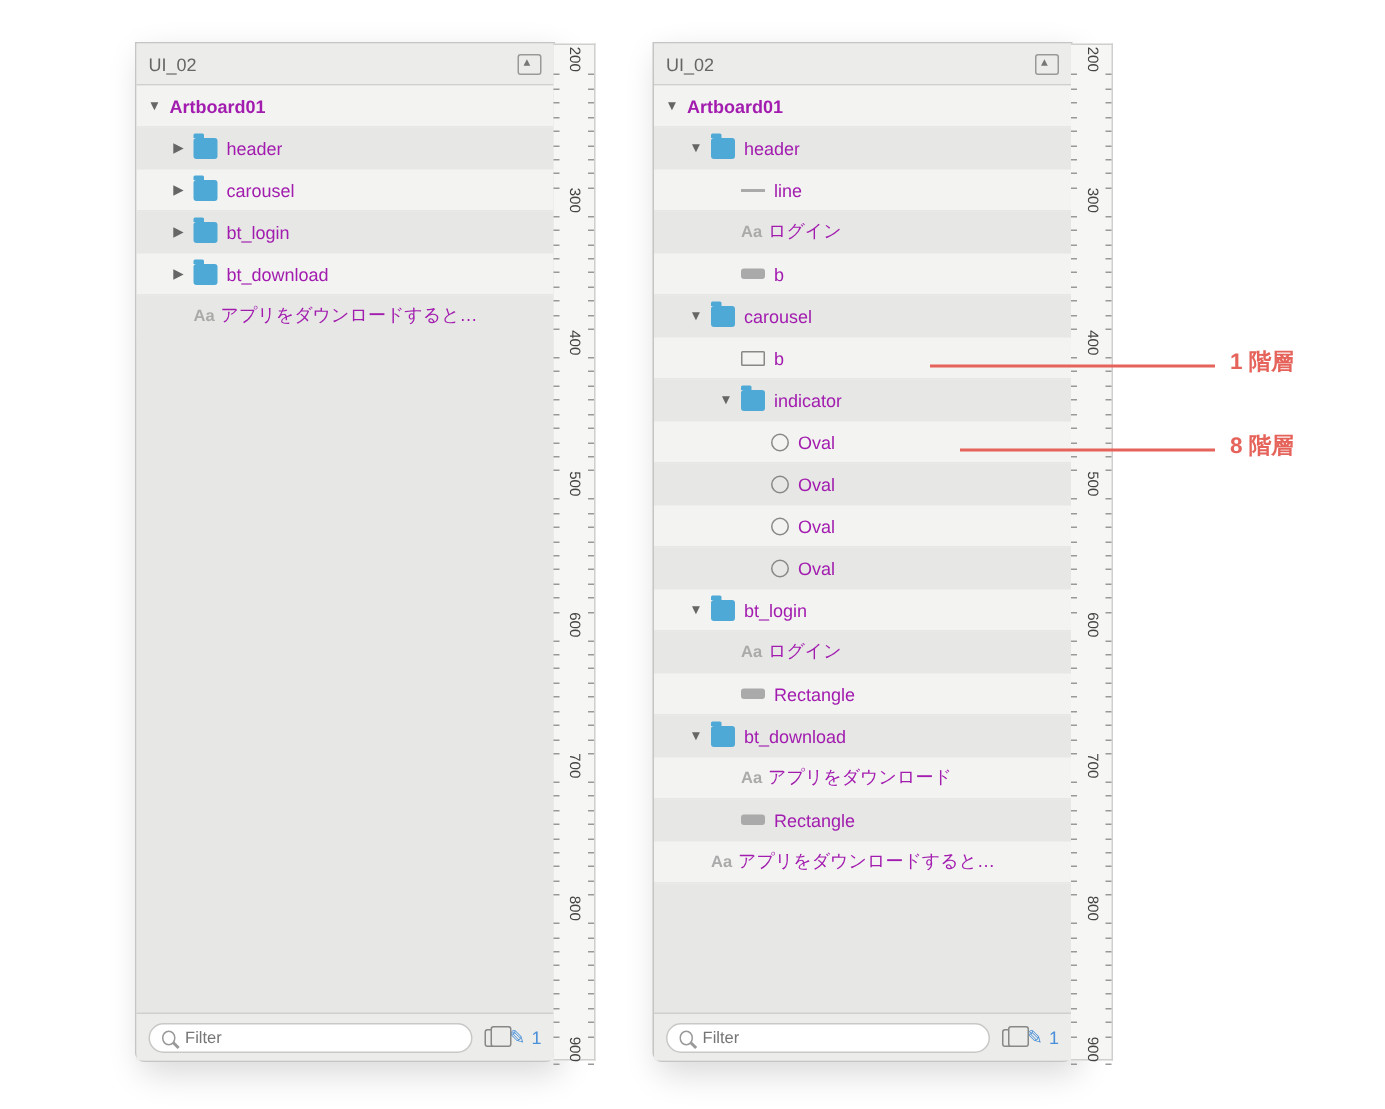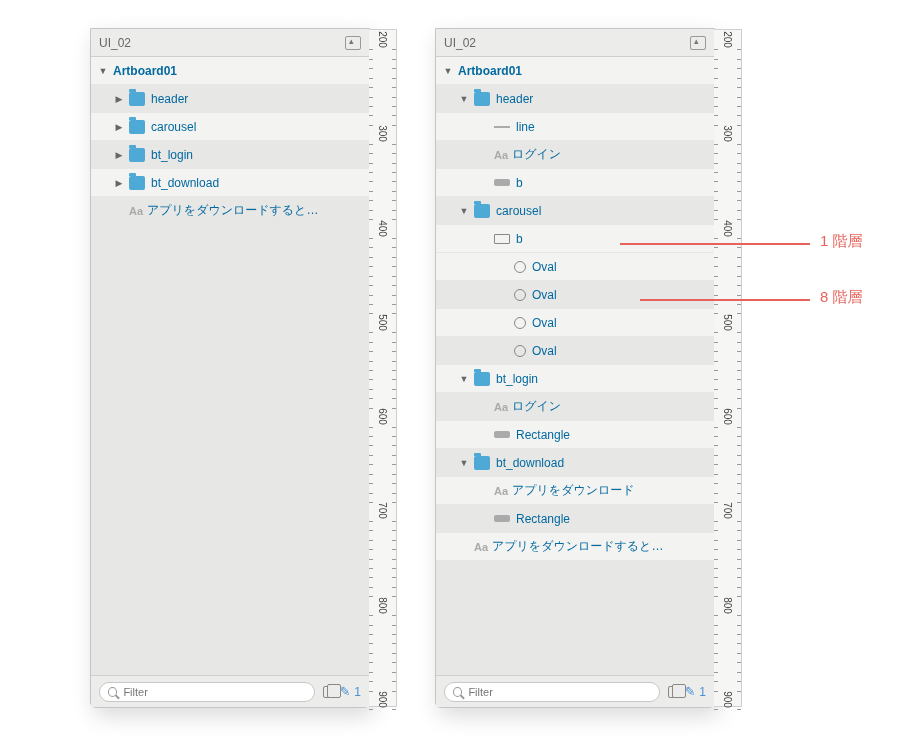--- a/index.html
+++ b/index.html
@@ -154,21 +154,21 @@
   border: 1.5px solid #888;
   border-radius: 50%;
 }
 .icon-rect-fill {
   width: 16px; height: 7px;
   background: #aaa;
   border-radius: 2px;
 }
 
 .label {
-  color: #0369a1;
+  color: #a21caf;
   font-size: 12px;
   overflow: hidden;
   text-overflow: ellipsis;
 }
 .label.bold { font-weight: 600; }
 
 .indent-0 { padding-left: 6px; }
 .indent-1 { padding-left: 22px; }
 .indent-2 { padding-left: 42px; }
 .indent-3 { padding-left: 62px; }
@@ -241,21 +241,21 @@
 .brush-icon::before {
   content: "✎";
   color:#4a90d9;
   font-size:13px;
 }
 
 .annotation {
   position: absolute;
   color: #e5635a;
   font-size: 15px;
-  font-weight: 400;
+  font-weight: 700;
 }
 .anno-line {
   position: absolute;
   height: 2px;
   background: #e5635a;
 }
 </style>
 </head>
 <body>
 
@@ -624,20 +624,25 @@
     <div class="row plain indent-1">
       <span class="disclosure open"></span>
       <span class="icon icon-folder"></span>
       <span class="label">carousel</span>
     </div>
     <div class="row stripe indent-2">
       <span class="disclosure none"></span>
       <span class="icon icon-rect-outline"></span>
       <span class="label">b</span>
     </div>
+    <div class="row plain indent-2">
+      <span class="disclosure open"></span>
+      <span class="icon icon-folder"></span>
+      <span class="label">indicator</span>
+    </div>
     <div class="row stripe indent-3">
       <span class="disclosure none"></span>
       <span class="icon icon-oval"></span>
       <span class="label">Oval</span>
     </div>
     <div class="row plain indent-3">
       <span class="disclosure none"></span>
       <span class="icon icon-oval"></span>
       <span class="label">Oval</span>
     </div>

